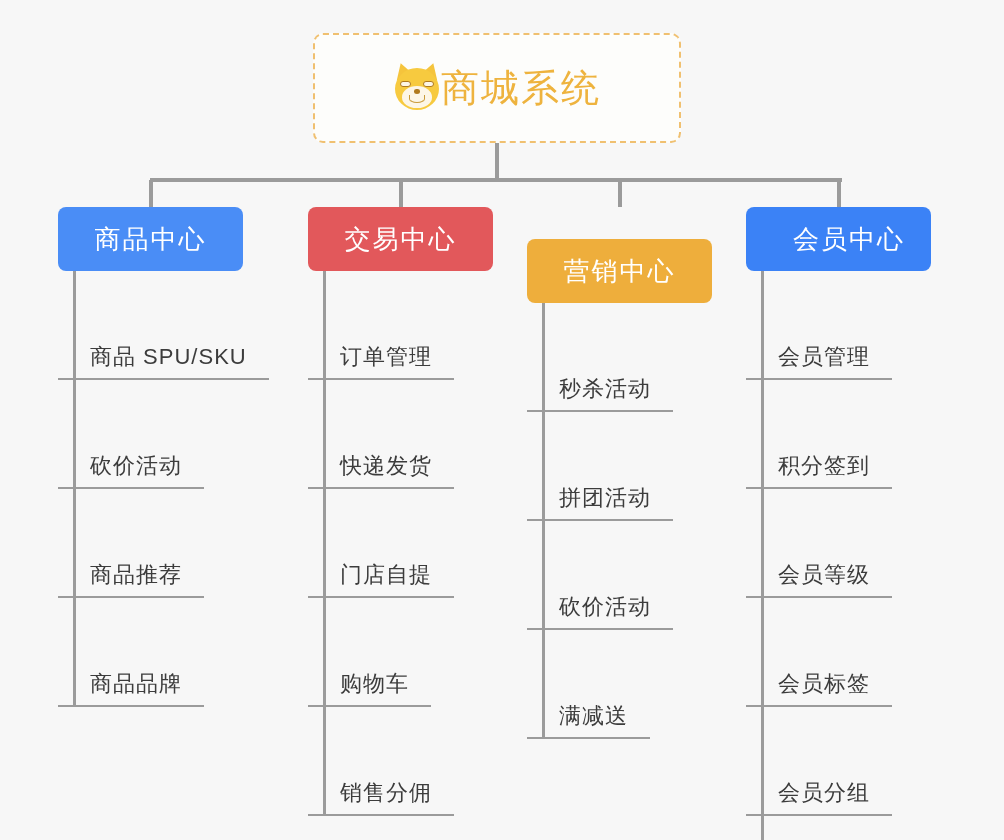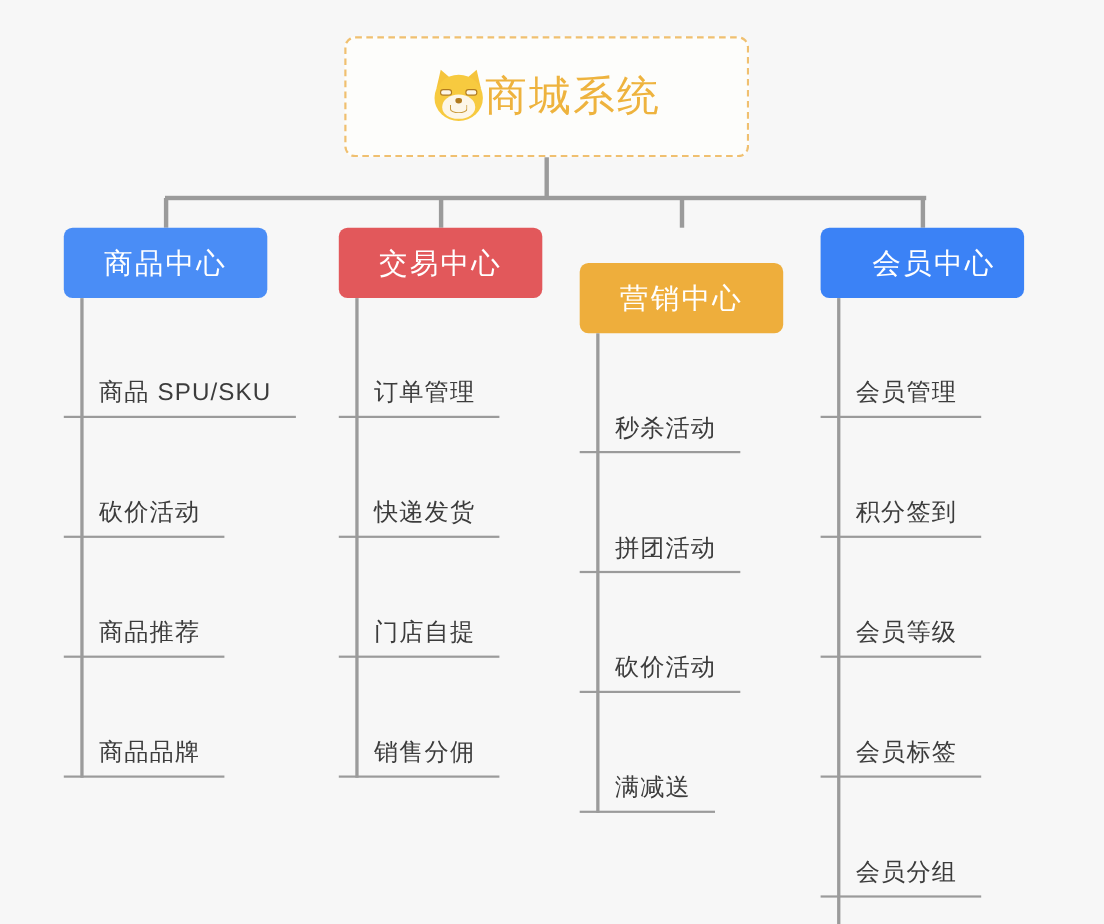--- a/index.html
+++ b/index.html
@@ -218,20 +218,23 @@
           <div class="leaf">
             <div class="leaf-inner"><span class="leaf-label">订单管理</span></div>
           </div>
           <div class="leaf">
             <div class="leaf-inner"><span class="leaf-label">快递发货</span></div>
           </div>
           <div class="leaf">
             <div class="leaf-inner"><span class="leaf-label">门店自提</span></div>
           </div>
           <div class="leaf">
+            <div class="leaf-inner"><span class="leaf-label">购物车</span></div>
+          </div>
+          <div class="leaf">
             <div class="leaf-inner"><span class="leaf-label">销售分佣</span></div>
           </div>
         </div>
       </div>
       <div class="column" style="left: 527px; width: 185px;">
         <div class="cat-header" style="background: rgb(238, 174, 60); margin-top: 32px;">
           <span>营销中心</span>
         </div>
         <div class="leaf-wrap">
           <div class="spine"></div>

